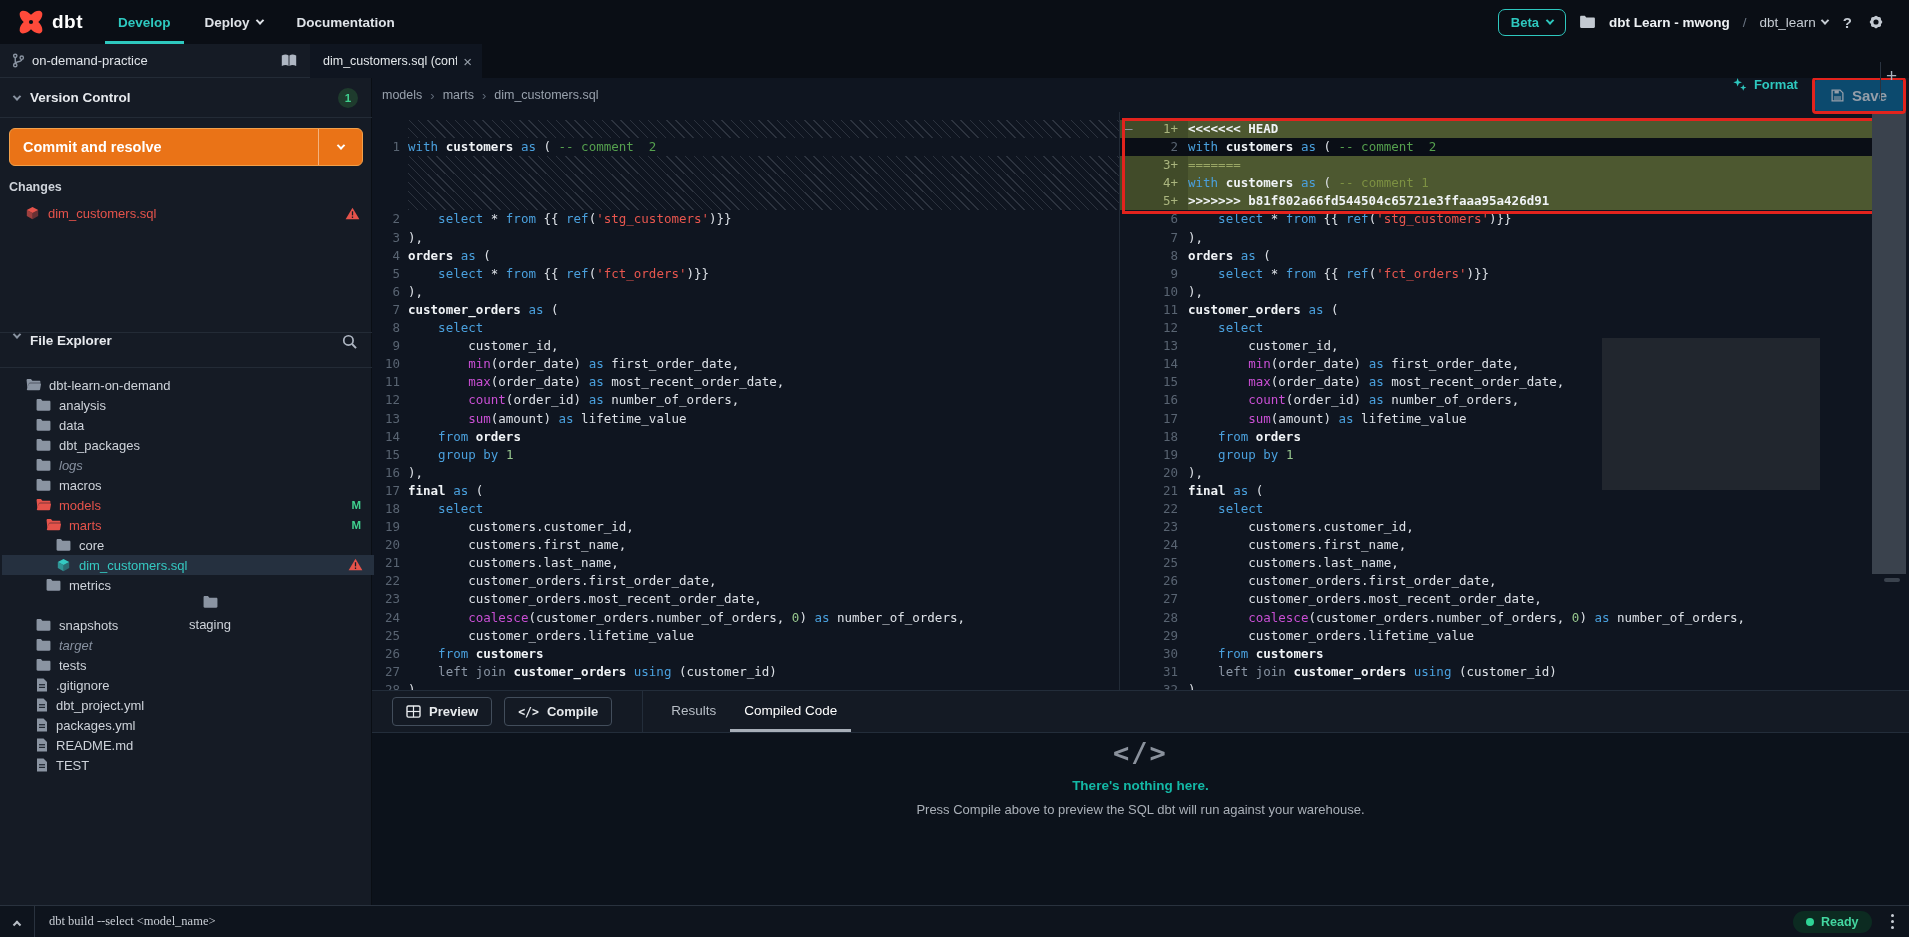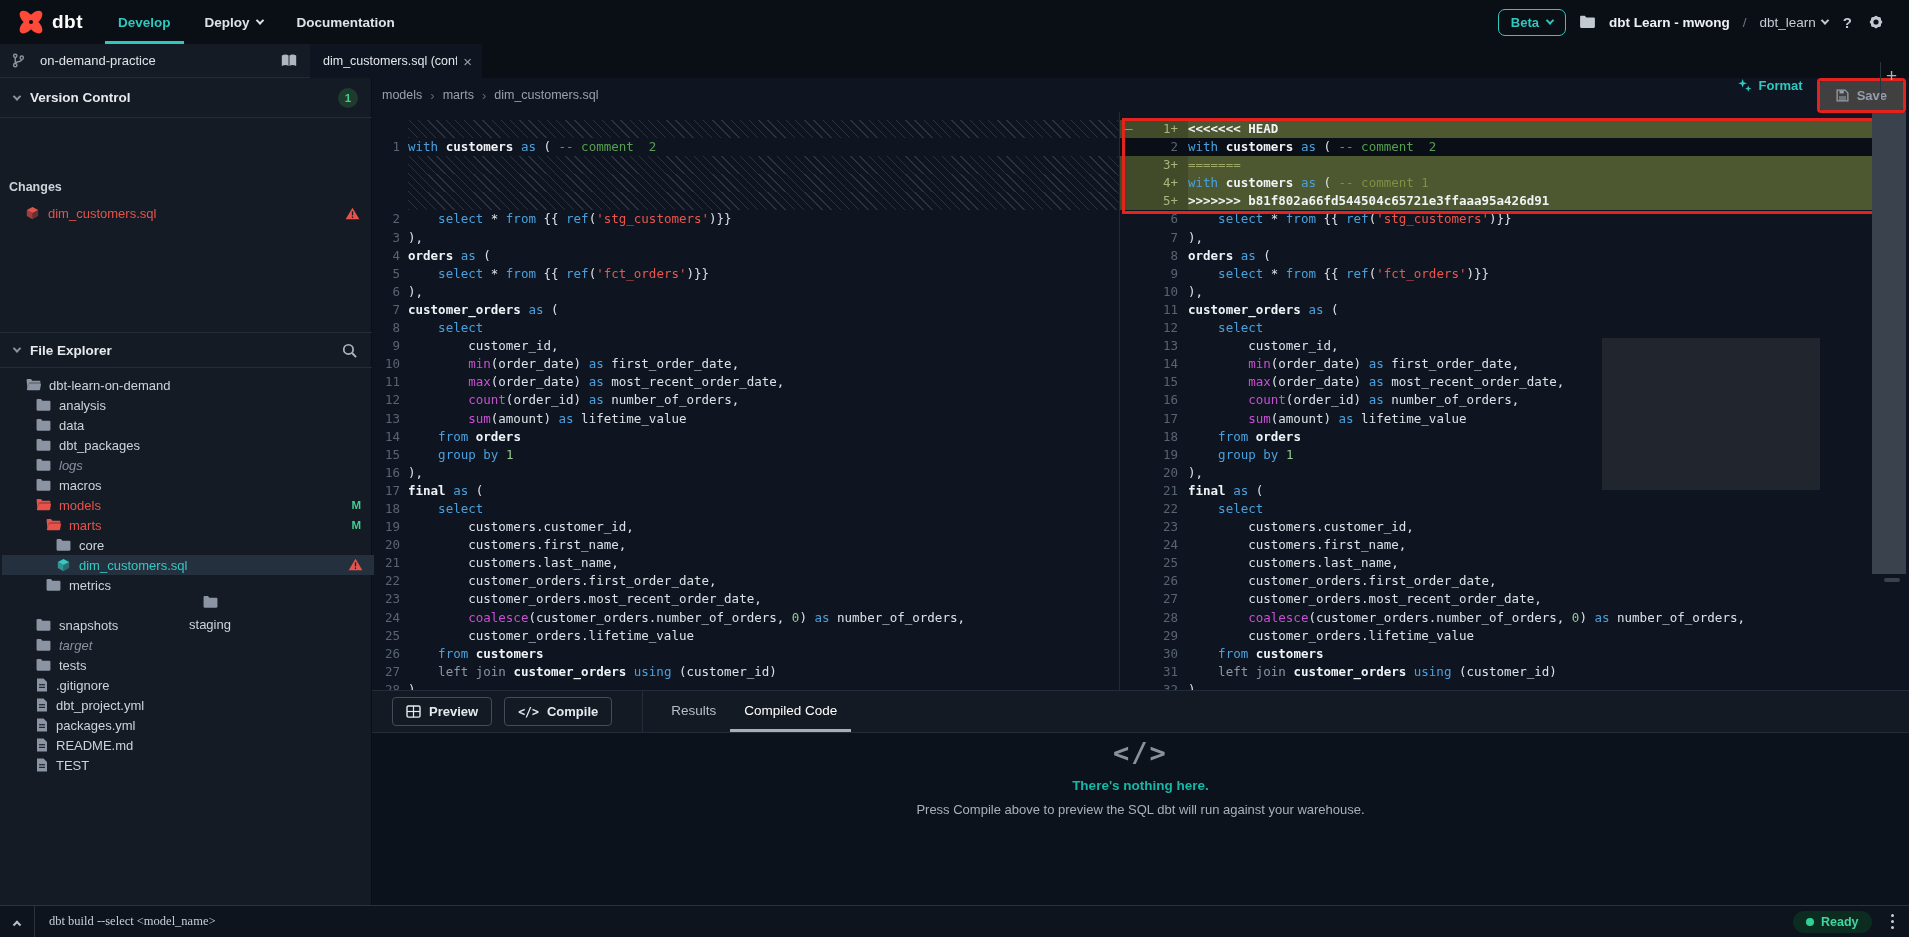--- a/index.html
+++ b/index.html
@@ -25,33 +25,33 @@
   
   .tabbar{position:absolute;left:310px;top:44px;right:0;height:34px;background:#0a0e15;z-index:20;}
   .tab{position:absolute;left:0;top:0;width:172px;height:34px;background:#0f1520;display:flex;align-items:center;padding:0 10px 0 13px;cursor:pointer;}
   .tab-label{font-size:12.5px;color:#e3e7ea;white-space:nowrap;overflow:hidden;flex:1;}
   .tab-close{color:#97a0ab;font-size:15px;margin-left:6px;cursor:pointer;}
   .plus-divider{position:absolute;left:1880px;top:62px;width:1px;height:38px;background:#2a3340;z-index:26;}
   .plus-btn{position:absolute;left:1886px;top:66px;font-size:19px;color:#aab2bc;cursor:pointer;z-index:26;line-height:20px;}
 
   
   .sidebar{position:absolute;left:0;top:44px;width:372px;height:861px;background:#151b25;border-right:1px solid #0a0e14;z-index:15;}
-  .branch-row{position:absolute;left:0;top:0;width:310px;height:34px;display:flex;align-items:center;gap:15px;padding:0 12px;border-bottom:1px solid #232b36;}
+  .branch-row{position:absolute;left:0;top:0;width:310px;height:34px;display:flex;align-items:center;gap:7px;padding:0 12px;border-bottom:1px solid #232b36;}
   .branch-name{font-size:13px;color:#dfe3e8;flex:1;}
   .vc-header{position:absolute;left:0;top:34px;width:372px;height:40px;display:flex;align-items:center;gap:10px;padding:0 14px;border-bottom:1px solid #232b36;}
   .sec-title{font-size:13.5px;font-weight:bold;color:#e6e9ed;flex:1;}
   .vc-badge{width:20px;height:20px;border-radius:50%;background:#1e3b2d;color:#3fcf8e;font-size:11.5px;font-weight:bold;display:flex;align-items:center;justify-content:center;}
   .commit-btn{position:absolute;left:9px;top:84px;width:354px;height:38px;background:#ea7317;border:1px solid #f2a04a;border-radius:6px;display:flex;align-items:stretch;cursor:pointer;overflow:hidden;}
   .commit-main{flex:1;display:flex;align-items:center;padding-left:13px;font-size:14.5px;font-weight:bold;color:#fff;}
   .commit-caret{width:44px;border-left:1px solid rgba(255,255,255,.45);display:flex;align-items:center;justify-content:center;color:#fff;}
   .changes-label{position:absolute;left:9px;top:136px;font-size:12.5px;font-weight:bold;color:#ced3da;}
   .change-item{position:absolute;left:0;top:158px;width:372px;height:22px;display:flex;align-items:center;gap:8px;padding-left:25px;color:#e5534b;cursor:pointer;}
   .change-item .file-label{font-size:13px;}
   .row-warn{position:absolute;right:12px;}
-  .fe-header{position:absolute;left:0;top:288px;width:372px;height:36px;display:flex;align-items:center;gap:10px;padding:0 14px;border-top:1px solid #232b36;border-bottom:1px solid #232b36;}
+  .fe-header{position:absolute;left:0;top:288px;width:372px;height:36px;display:flex;align-items:flex-start;gap:10px;padding:0 14px;border-top:1px solid #232b36;border-bottom:1px solid #232b36;}
   .tree{position:absolute;left:2px;top:331px;width:372px;}
   .tree-row{position:relative;height:20px;display:flex;align-items:center;gap:8px;font-size:13px;color:#ced3da;cursor:pointer;}
   .tree-row.italic .t-label{font-style:italic;color:#8791a0;}
   .tree-row.red{color:#e5534b;}
   .tree-row.red .t-label{color:#e5534b;}
   .tree-row.selected{background:#25303f;color:#35c9c2;}
   .tree-row.selected .t-label{color:#35c9c2;}
   .t-label{white-space:nowrap;}
   .ticon{width:15px;height:14px;flex:none;}
   .ticon path,.ticon polygon{fill:currentColor;}
@@ -59,21 +59,21 @@
   .mbadge{position:absolute;right:13px;color:#3fcf8e;font-size:11.5px;font-weight:bold;}
   .warn-pos{position:absolute;right:11px;top:3px;}
 
   
   .crumb-row{position:absolute;left:372px;top:78px;right:0;height:34px;background:#0f1520;display:flex;align-items:center;padding-left:10px;z-index:10;}
   .crumb{display:flex;align-items:center;gap:8px;font-size:12.5px;color:#98a1ac;}
   .crumb .sep{color:#5f6977;font-size:13px;}
   .actions{margin-left:auto;display:flex;align-items:flex-start;margin-right:0;}
   .format-btn{display:flex;align-items:center;gap:7px;color:#2ec8bf;font-size:13px;font-weight:bold;cursor:pointer;margin-right:14px;}
   .save-hl{border:3px solid #e3231d;border-radius:4px;padding:0;margin-right:3px;}
-  .save-btn{display:flex;align-items:center;gap:8px;background:#404040;color:#959ea9;font-size:13px;font-weight:bold;border:none;border-radius:2px;padding:7px 16px;cursor:pointer;font-family:"Liberation Sans",sans-serif;}
+  .save-btn{display:flex;align-items:center;gap:8px;background:#0c4a6e;color:#959ea9;font-size:15px;font-weight:bold;border:none;border-radius:2px;padding:7px 16px;cursor:pointer;font-family:"Liberation Sans",sans-serif;}
 
   
   .code-area{position:absolute;left:372px;top:112px;right:0;bottom:247px;background:#0f1520;overflow:hidden;display:flex;z-index:5;}
   .pane{padding-top:8px;}
   .pane.left{width:748px;flex:none;border-right:1px solid #222b37;}
   .pane.right{flex:1;margin-right:37px;}
   .crow{display:flex;height:18.1px;line-height:18.1px;font-family:"DejaVu Sans Mono",monospace;font-size:12.5px;}
   .crow .gut{flex:none;text-align:right;color:#596472;padding-right:8px;position:relative;}
   .pane.left .gut{width:36px;}
   .pane.right .gut{width:68px;padding-right:10px;}
@@ -209,20 +209,26 @@
           </svg>
         </span>
     </div>
 
     <div class="vc-header">
       <span class="chev" style="color:#8a94a2"></span>
       <span class="sec-title">Version Control</span>
       <span class="vc-badge">1</span>
     </div>
 
+    <div class="commit-btn">
+      <span class="commit-main">Commit and resolve</span>
+      <span class="commit-caret">
+          <span class="chev"></span>
+        </span>
+    </div>
 
     <div class="changes-label">Changes</div>
 
     <div class="change-item">
       <span>
           <svg class="ticon" viewBox="0 0 16 16" style="color:#e5534b">
             <polygon points="8,1 14.5,4.5 8,8 1.5,4.5"></polygon>
             <polygon points="1.5,4.5 8,8 8,15 1.5,11.5" opacity=".65"></polygon>
             <polygon points="14.5,4.5 8,8 8,15 14.5,11.5" opacity=".4"></polygon>
           </svg>

